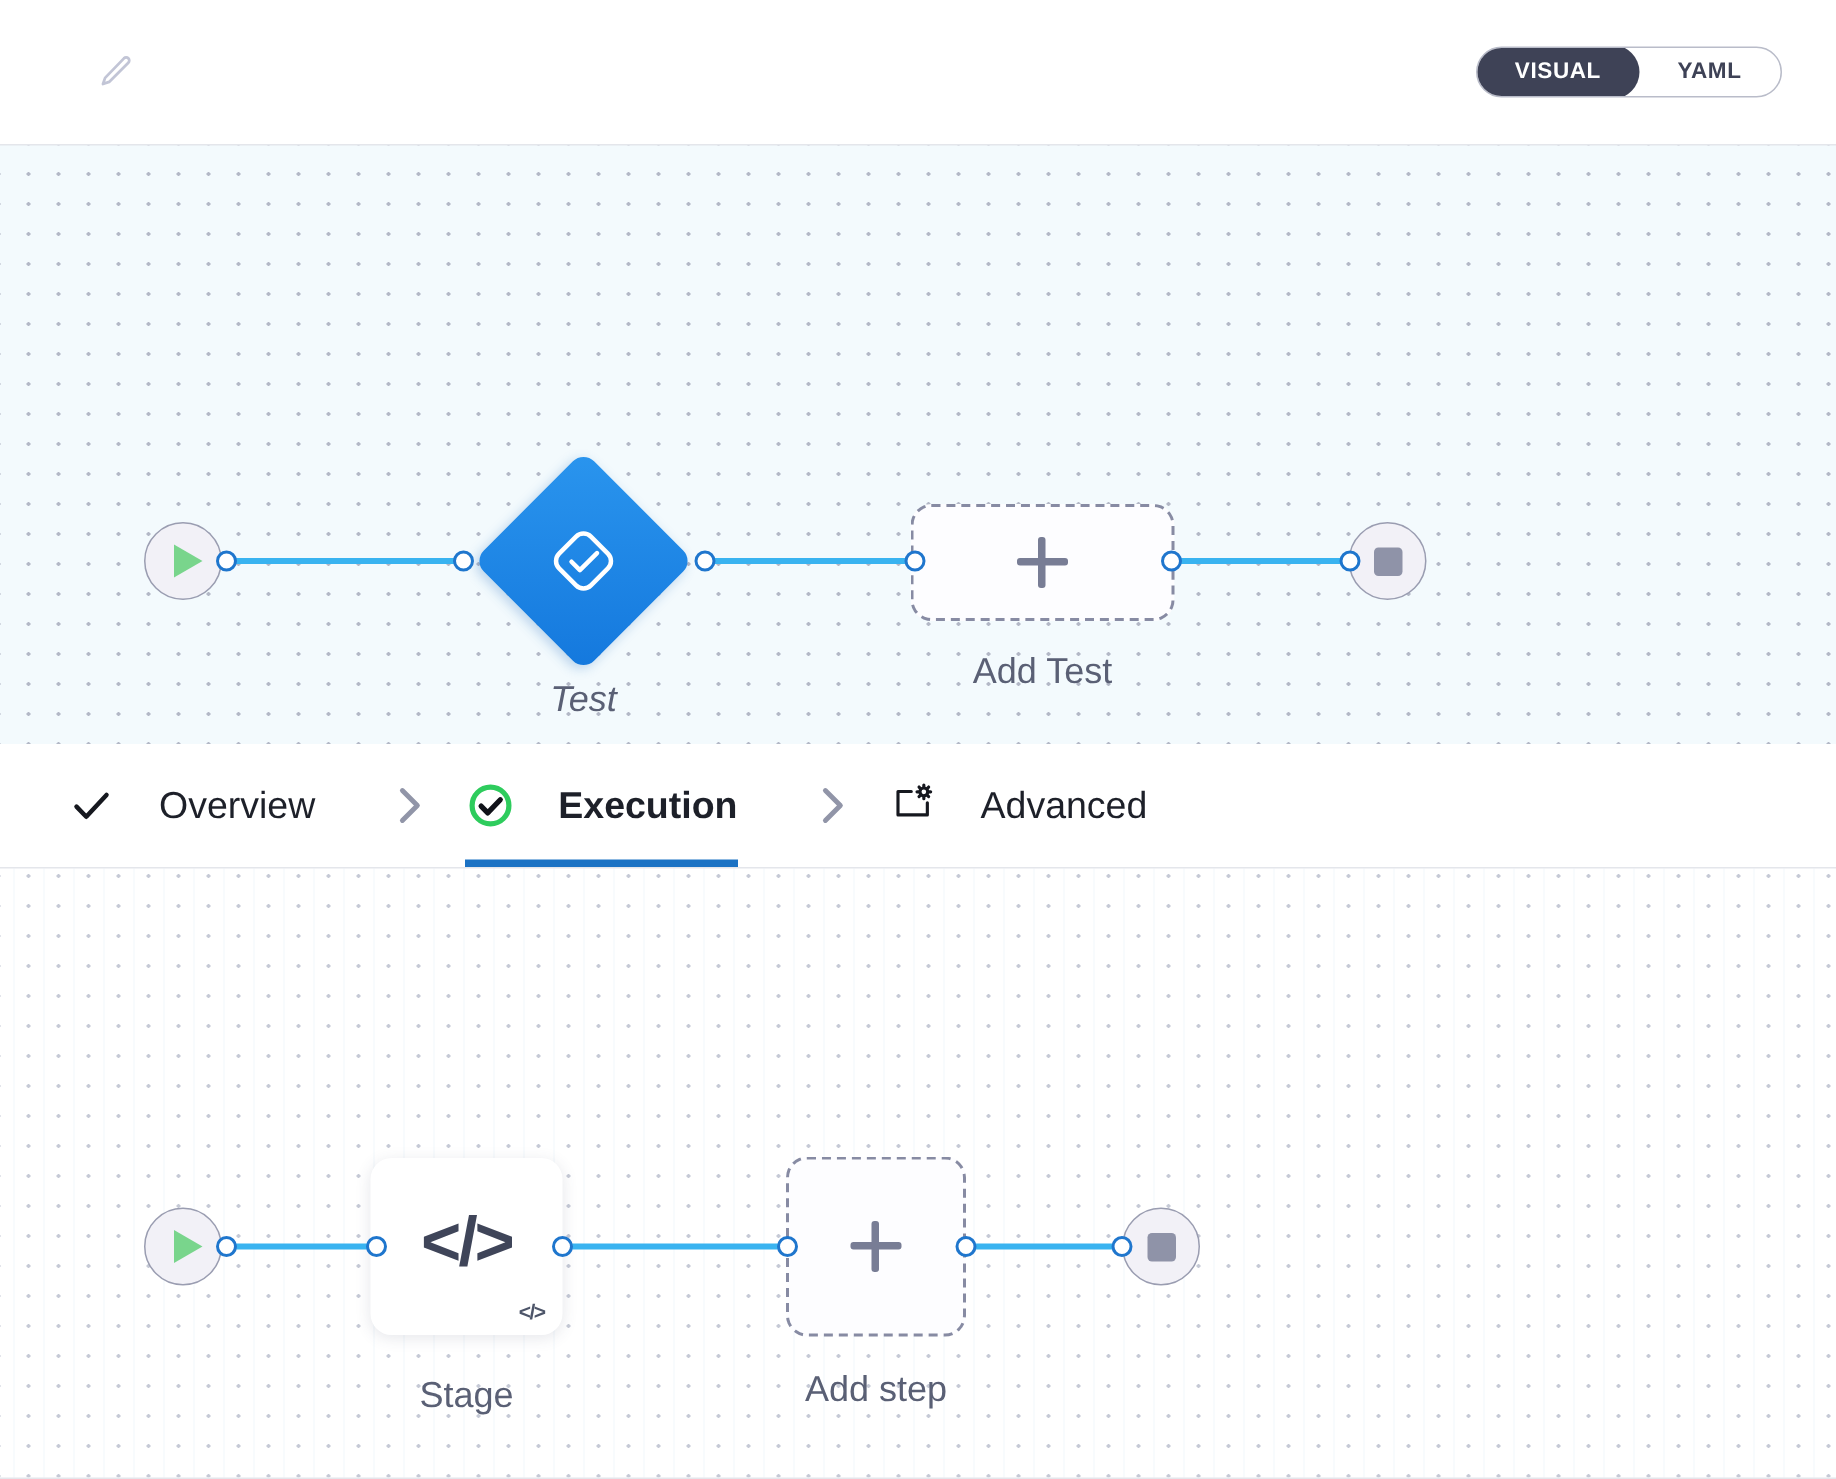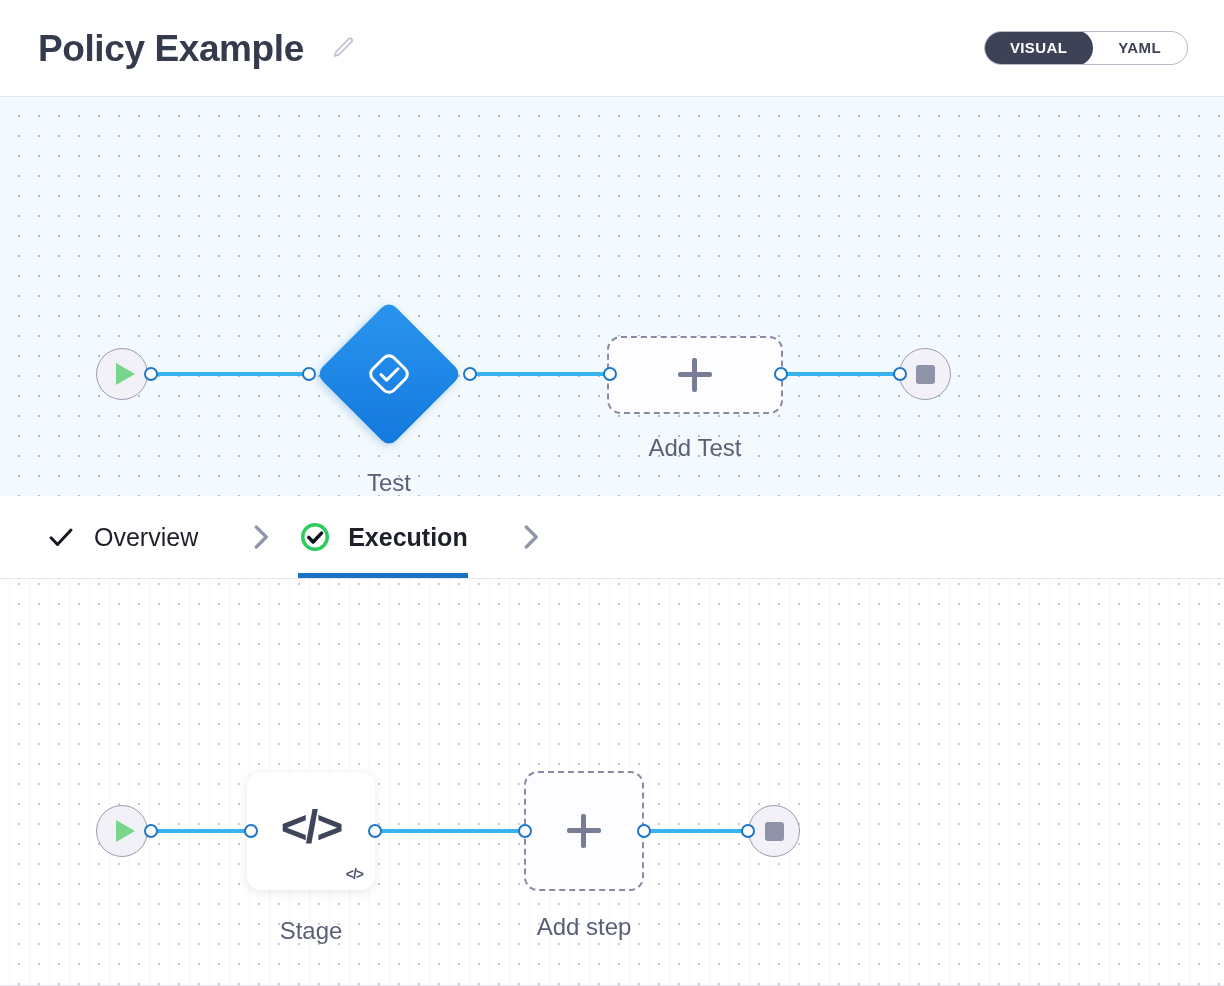--- a/index.html
+++ b/index.html
@@ -256,21 +256,21 @@
     box-sizing: border-box;
     background: #ffffff;
     display: flex;
     align-items: stretch;
     padding-left: 44px;
     position: relative;
   }
   .tab {
     display: flex;
     align-items: center;
-    gap: 16px;
+    gap: 28px;
     padding: 0 24px 0 0;
     position: relative;
     cursor: pointer;
   }
   .tab-label {
     font-size: 25px;
     color: #1d2029;
   }
   .tab.active .tab-label { font-weight: bold; text-align: right; }
   .tab.active::after {
@@ -292,21 +292,20 @@
     align-items: center;
     justify-content: center;
     width: 34px; height: 34px;
     flex: 0 0 auto;
   }
 </style>
 </head>
 <body>
 
 <div class="header">
-  <div class="page-title">Policy Example</div>
 
   <svg class="edit-pencil" viewBox="0 0 24 24" fill="none" stroke="#c2c5d6" stroke-width="1.7" stroke-linecap="round" stroke-linejoin="round">
     <path d="M17.2 3.6a1.9 1.9 0 0 1 2.7 2.7L8.1 18.1 4.3 19.4l1.3-3.8z"></path>
   </svg>
 
   <div class="header-spacer"></div>
 
   <div class="view-toggle">
     <div class="seg active">VISUAL</div>
     <div class="seg inactive">YAML</div>
@@ -329,21 +328,21 @@
   <div class="handle" style="left:302px; top:270px;"></div>
   <div class="node" style="left:317px; top:205px;">
     <div class="diamond-wrap">
       <div class="diamond"></div>
       <svg class="diamond-icon" viewBox="0 0 48 48" fill="none" stroke="#ffffff" stroke-width="3" stroke-linecap="round" stroke-linejoin="round">
         <rect x="9" y="9" width="30" height="30" rx="7" transform="rotate(45 24 24)"></rect>
         <path d="M16 24.5l5.6 5.6L33 18.8"></path>
       </svg>
     </div>
   </div>
-  <div class="caption" style="left:317px; top:372px; width:144px;">Test</div>
+  <div class="caption" style="left:317px; top:356px; width:144px;font-style:italic;">Test</div>
   <div class="handle" style="left:463px; top:270px;"></div>
 
   <div class="handle" style="left:603px; top:270px;"></div>
   <div class="node" style="left:607px; top:239px;">
     <div class="add-stage">
       <div class="plus"></div>
     </div>
   </div>
   <div class="caption" style="left:607px; top:337px; width:176px;">Add Test</div>
   <div class="handle" style="left:774px; top:270px;"></div>
@@ -382,20 +381,30 @@
     </span>
     <span class="tab-label">Execution</span>
   </div>
 
   <div class="tab-sep">
     <svg viewBox="0 0 24 24" width="30" height="30" fill="none" stroke="#9195a8" stroke-width="2.6" stroke-linecap="round" stroke-linejoin="round">
       <path d="M9 4l8 8-8 8"></path>
     </svg>
   </div>
 
+  <div class="tab">
+    <span class="tab-icon">
+      <svg viewBox="0 0 26 26" width="32" height="32" fill="none" stroke="#16181f" stroke-width="1.7" stroke-linecap="round" stroke-linejoin="round">
+        <path d="M20.5 11.5v6.6H4.6V5.4h7.2"></path>
+        <circle cx="18.6" cy="5.6" r="2.1"></circle>
+        <path d="M18.6 1.9v1.1M18.6 8.2v1.1M14.9 5.6h1.1M21.2 5.6h1.1M16 3l.8.8M20.4 7.4l.8.8M21.2 3l-.8.8M16.8 7.4l-.8.8"></path>
+      </svg>
+    </span>
+    <span class="tab-label">Advanced</span>
+  </div>
 </div>
 
 <div class="canvas canvas-step">
 
   <div class="edge" style="left:151px; top:250px; width:102px;"></div>
   <div class="edge" style="left:373px; top:250px; width:156px;"></div>
   <div class="edge" style="left:641px; top:250px; width:110px;"></div>
 
   <div class="node" style="left:96px; top:226px;">
     <div class="terminal">

